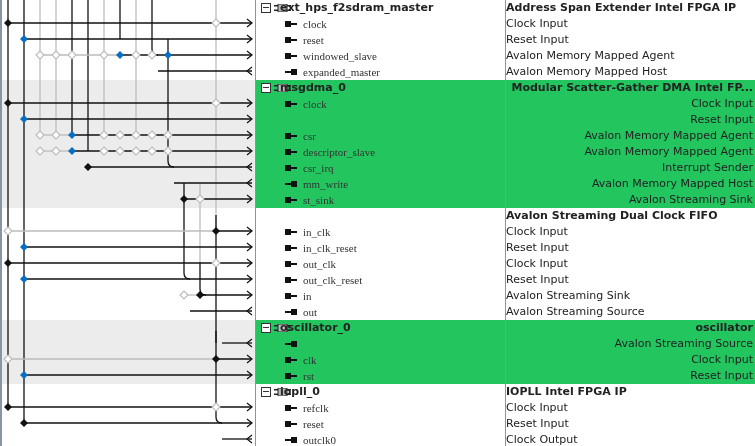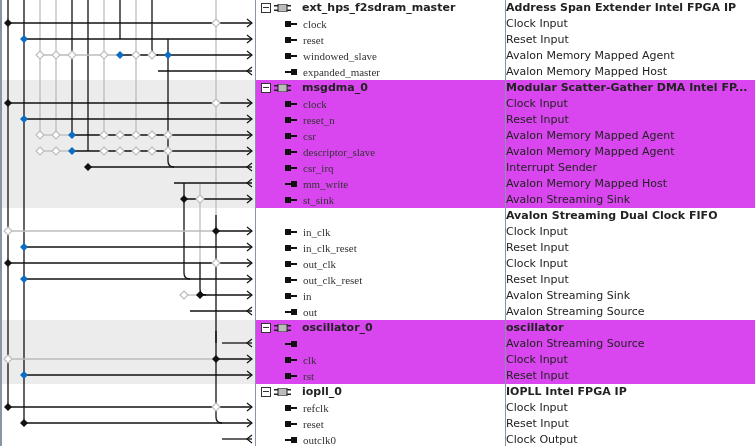--- a/index.html
+++ b/index.html
@@ -1,31 +1,31 @@
 <!DOCTYPE html>
 <html><head>
 <meta charset="utf-8">
 <style>
   html, body { margin: 0; padding: 0; }
   body { width: 755px; height: 446px; overflow: hidden; background: #ffffff;
          font-family: "DejaVu Sans", sans-serif; font-size: 11px; color: #222; position: relative; }
   #conn { position: absolute; left: 0; top: 0; width: 256px; height: 446px; }
   #rows { position: absolute; left: 256px; top: 0; width: 499px; }
   .row { height: 16px; line-height: 16px; position: relative; white-space: nowrap; }
-  .row.shade { background: #d946ef; }
+  .row.shade { background: #22c55e; text-align: right; }
   .name-cell { position: absolute; left: 0; width: 249px; top: 0; height: 16px; }
   .desc-cell { position: absolute; left: 248px; top: 0; height: 16px; padding-left: 2px; overflow: hidden; width: 247px; }
   .vsep { position: absolute; left: 249px; top: 0; width: 1px; height: 446px; background: #8796a5; }
   .lsep { position: absolute; left: 255px; top: 0; width: 1px; height: 446px; background: #8796a5; }
   .lborder { position: absolute; left: 0; top: 0; width: 2px; height: 446px; background: #8796a5; }
   .bold { font-weight: bold; color: #222; }
   .expander { position: absolute; left: 5px; top: 3px; width: 8px; height: 8px; border: 1px solid #333; background: #fff; }
   .expander:after { content: ""; position: absolute; left: 1px; top: 3px; width: 6px; height: 1px; background: #333; }
   .modicon { position: absolute; left: 18px; top: 4px; width: 18px; height: 8px; }
-  .comp-label { position: absolute; left: 46px; top: 0; }
+  .comp-label { position: absolute; left: 24px; top: 0; }
   .port-icon { position: absolute; left: 29px; top: 5px; width: 12px; height: 6px; }
   .port-label { position: absolute; left: 47px; top: 0; color: #333; font-family: Liberation Serif, serif; }
 </style>
 </head>
 <body>
 
 <svg id="conn" xmlns="http://www.w3.org/2000/svg">
     <rect x="2" y="80" width="254" height="128" fill="#ececec"></rect>
     <rect x="2" y="320" width="254" height="64" fill="#ececec"></rect>
     <line x1="8" y1="0" x2="8" y2="407" stroke="#111" stroke-width="1.3"></line>
@@ -226,27 +226,20 @@
       <div class="name-cell">
         <svg class="port-icon" viewBox="0 0 12 6">
           <rect x="0" y="0" width="6" height="6" fill="#111"></rect>
           <rect x="6" y="2" width="6" height="2" fill="#111"></rect>
         </svg>
         <span class="port-label">clock</span>
       </div>
       <div class="desc-cell">Clock Input</div>
     </div>
     <div class="row shade">
-      <div class="name-cell">
-        <svg class="port-icon" viewBox="0 0 12 6">
-          <rect x="0" y="0" width="6" height="6" fill="#111"></rect>
-          <rect x="6" y="2" width="6" height="2" fill="#111"></rect>
-        </svg>
-        <span class="port-label">reset_n</span>
-      </div>
       <div class="desc-cell">Reset Input</div>
     </div>
     <div class="row shade">
       <div class="name-cell">
         <svg class="port-icon" viewBox="0 0 12 6">
           <rect x="0" y="0" width="6" height="6" fill="#111"></rect>
           <rect x="6" y="2" width="6" height="2" fill="#111"></rect>
         </svg>
         <span class="port-label">csr</span>
       </div>

